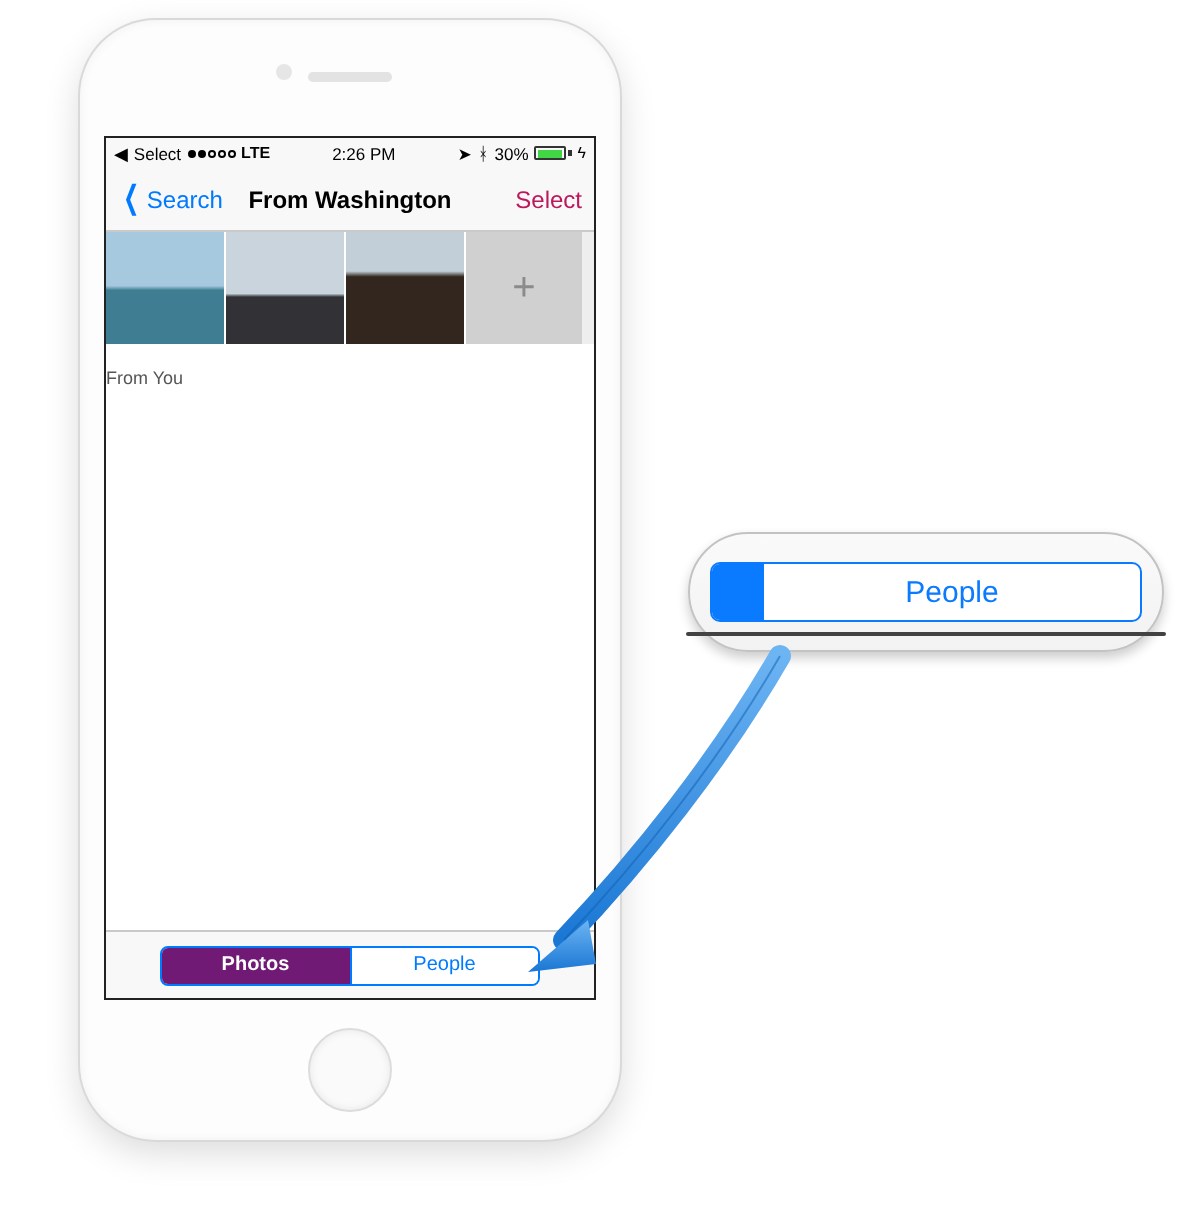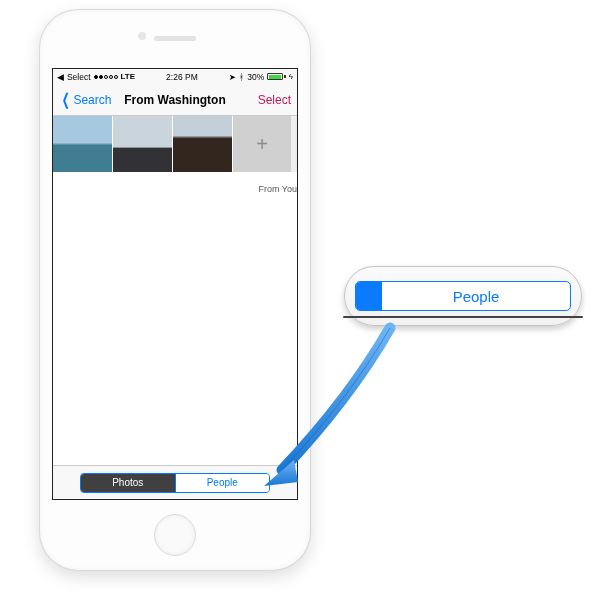--- a/index.html
+++ b/index.html
@@ -40,29 +40,29 @@
   .nav-right { color: #be185d; font-size: 12px; }
 
   
   .photos-row { display: flex; height: 56px; background: #eee; }
   .thumb { flex: 0 0 60px; height: 56px; border-right: 1px solid #fff; }
   .thumb.sea { background: linear-gradient(#a6c9e0 0%, #a6c9e0 48%, #3f7e92 52%, #3f7e92 100%); }
   .thumb.cloudy { background: linear-gradient(#c9d4dc 0%, #c9d4dc 55%, #323236 58%, #323236 100%); position: relative; }
   .thumb.building { background: linear-gradient(#c2cfd8 0%, #c2cfd8 35%, #32261f 40%, #32261f 100%); }
   .add-tile { flex: 0 0 58px; height: 56px; background: #d0d0d0; display: flex; align-items: center; justify-content: center; color: #8b8b8b; font-size: 20px; font-weight: 300; }
 
-  .from-label { text-align: right; font-size: 9px; color: #555; padding: 12px 0; }
+  .from-label { text-align: left; font-size: 9px; color: #555; padding: 12px 0; }
 
   .blank { flex: 1; background: #fff; }
 
   
   .toolbar { height: 34px; border-top: 0.5px solid #c9c9c9; background: #f8f8f8; display: flex; align-items: center; justify-content: center; }
   .segmented { display: flex; border: 1px solid #007aff; border-radius: 4px; overflow: hidden; width: 190px; height: 20px; }
   .seg { flex: 1; font-size: 10px; display: flex; align-items: center; justify-content: center; color: #007aff; background: #fff; }
-  .seg.active { background: #404040; color: #fff; }
+  .seg.active { background: #701a75; color: #fff; font-weight: bold; }
   .seg + .seg { border-left: 1px solid #007aff; }
 
   
   .callout {
     position: absolute;
     right: 18px; top: 266px;
     width: 238px; height: 60px;
     border-radius: 30px;
     background: linear-gradient(#fafafa,#f2f2f2);
     border: 1px solid #c3c3c3;

